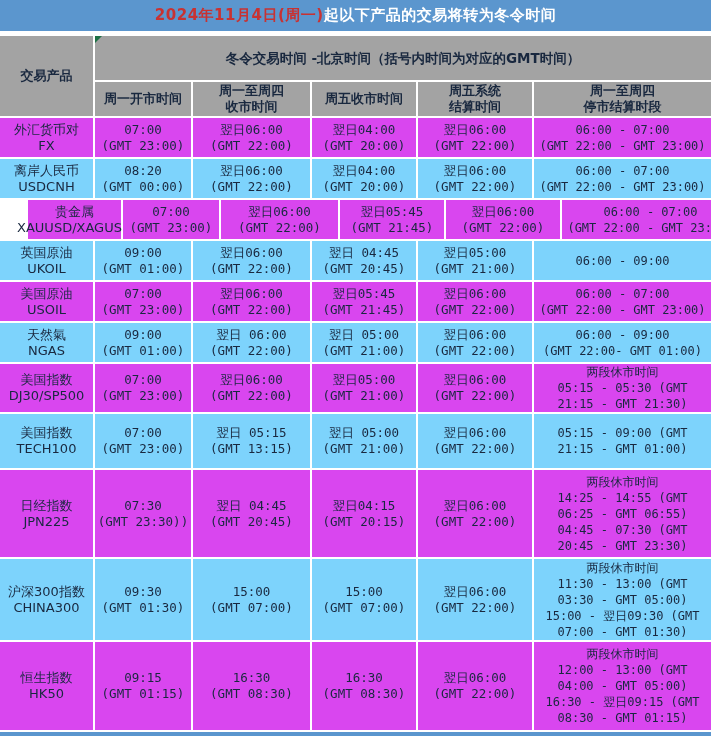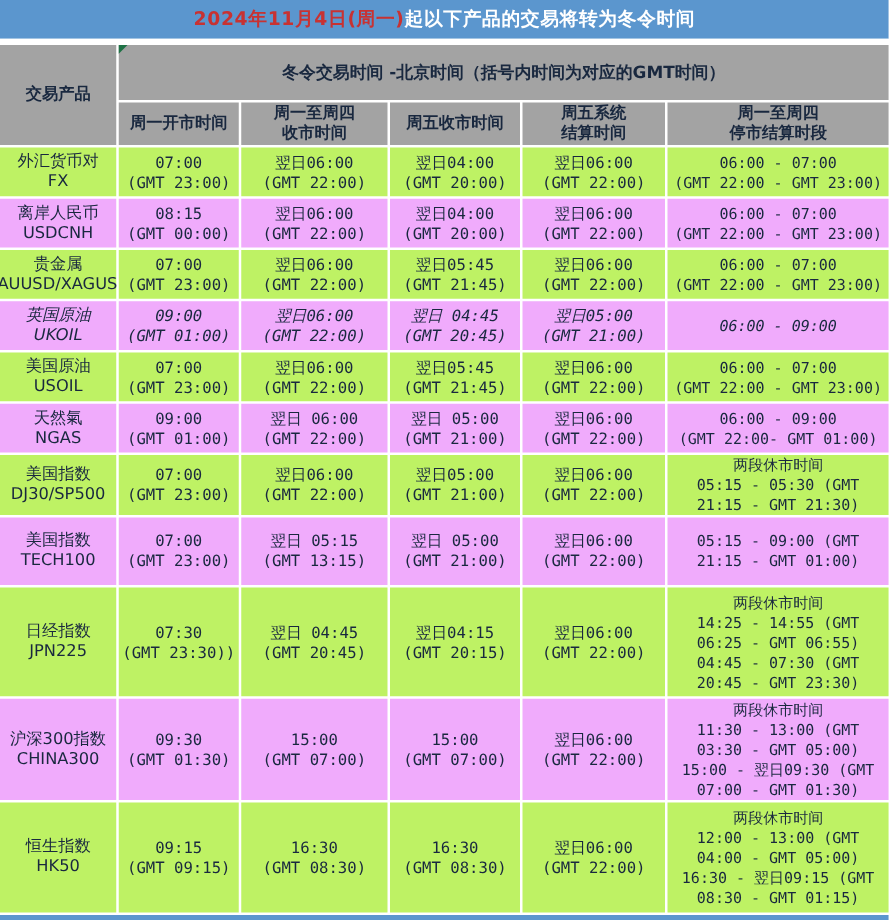--- a/index.html
+++ b/index.html
@@ -36,22 +36,22 @@
   .trow{
     display:grid;
     grid-template-columns:93px 96px 117px 104px 114px 177px;
     column-gap:2px;margin-bottom:2px;background:#ffffff;
   }
   .trow .cell{
     display:flex;flex-direction:column;align-items:center;justify-content:center;
     text-align:center;font-size:12.5px;line-height:16px;
     font-family:"DejaVu Sans Mono","DejaVu Sans",monospace;
   }
-  .trow.light .cell{background:#bef264;}
-  .trow.dark  .cell{background:#f0abfc;}
+  .trow.light .cell{background:#d946ef;}
+  .trow.dark  .cell{background:#7dd3fc;}
   .trow .cell.c0{font-family:"DejaVu Sans","Liberation Sans",sans-serif;font-size:13px;}
   .trow .cell.c5{font-size:12px;line-height:16px;}
   .bottom-strip{height:6px;background:#5B96CE;}
 </style>
 </head>
 <body>
 
 <div class="title-bar">
   <span class="red">2024年11月4日(周一)</span>
     <span class="white">起以下产品的交易将转为冬令时间</span>
@@ -113,41 +113,41 @@
         <div>06:00 - 07:00</div>
         <div>(GMT 22:00 - GMT 23:00)</div>
       </div>
     </div>
     <div class="trow dark" style="grid-auto-rows: 39px;">
       <div class="cell c0">
         <div>离岸人民币</div>
         <div>USDCNH</div>
       </div>
       <div class="cell c1">
-        <div>08:15</div>
+        <div>08:20</div>
         <div>(GMT 00:00)</div>
       </div>
       <div class="cell c2">
         <div>翌日06:00</div>
         <div>(GMT 22:00)</div>
       </div>
       <div class="cell c3">
         <div>翌日04:00</div>
         <div>(GMT 20:00)</div>
       </div>
       <div class="cell c4">
         <div>翌日06:00</div>
         <div>(GMT 22:00)</div>
       </div>
       <div class="cell c5">
         <div>06:00 - 07:00</div>
         <div>(GMT 22:00 - GMT 23:00)</div>
       </div>
     </div>
-    <div class="trow light" style="grid-auto-rows: 39px;">
+    <div class="trow light" style="grid-auto-rows: 39px; padding-left: 28px;">
       <div class="cell c0">
         <div>贵金属</div>
         <div>XAUUSD/XAGUSD</div>
       </div>
       <div class="cell c1">
         <div>07:00</div>
         <div>(GMT 23:00)</div>
       </div>
       <div class="cell c2">
         <div>翌日06:00</div>
@@ -159,21 +159,21 @@
       </div>
       <div class="cell c4">
         <div>翌日06:00</div>
         <div>(GMT 22:00)</div>
       </div>
       <div class="cell c5">
         <div>06:00 - 07:00</div>
         <div>(GMT 22:00 - GMT 23:00)</div>
       </div>
     </div>
-    <div class="trow dark" style="grid-auto-rows: 39px; font-style: italic;">
+    <div class="trow dark" style="grid-auto-rows: 39px;">
       <div class="cell c0">
         <div>英国原油</div>
         <div>UKOIL</div>
       </div>
       <div class="cell c1">
         <div>09:00</div>
         <div>(GMT 01:00)</div>
       </div>
       <div class="cell c2">
         <div>翌日06:00</div>
@@ -354,21 +354,21 @@
         <div>07:00 - GMT 01:30)</div>
       </div>
     </div>
     <div class="trow light" style="grid-auto-rows: 88px;">
       <div class="cell c0">
         <div>恒生指数</div>
         <div>HK50</div>
       </div>
       <div class="cell c1">
         <div>09:15</div>
-        <div>(GMT 09:15)</div>
+        <div>(GMT 01:15)</div>
       </div>
       <div class="cell c2">
         <div>16:30</div>
         <div>(GMT 08:30)</div>
       </div>
       <div class="cell c3">
         <div>16:30</div>
         <div>(GMT 08:30)</div>
       </div>
       <div class="cell c4">

